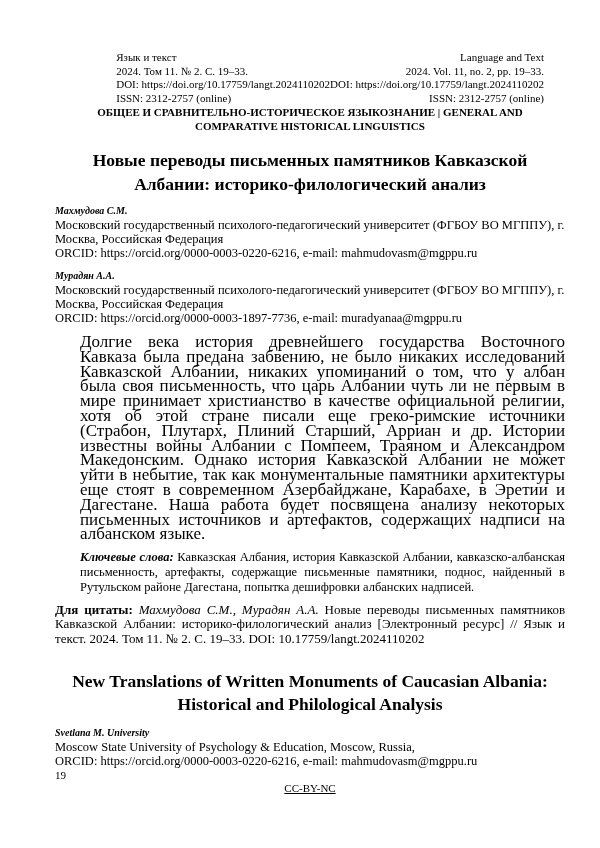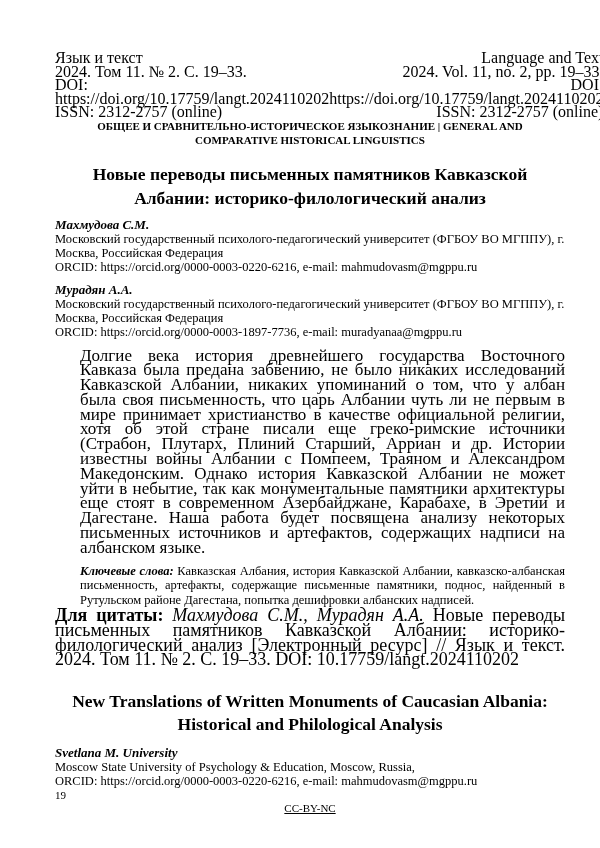--- a/index.html
+++ b/index.html
@@ -10,57 +10,58 @@
     color: #000000;
     overflow: hidden;
   }
   .page {
     width: 600px; height: 848px;
     padding: 51px 35px 0 55px;
     background: #ffffff;
   }
   
   .masthead {
-    display: flex; justify-content: space-between;
-    font-size: 16px; line-height: 13.5px;
+    display: flex; justify-content: flex-end;
+    font-size: 11px; line-height: 13.5px;
   }
   .mast-left { text-align: left; }
   .mast-right { text-align: right; padding-right: 21px; }
   
   .section-heading {
     font-size: 11px; font-weight: bold;
     text-align: center; line-height: 14px;
   }
   
   .title-ru {
     margin: 15px auto 0 auto;
     max-width: 474px;
     font-size: 17.5px; font-weight: bold;
     text-align: center; line-height: 24px;
   }
   
   .author { font-size: 12.5px; line-height: 14px; }
   .author.first { margin-top: 8px; }
   .author.second { margin-top: 9px; }
-  .author-name { font-size: 13px; font-weight: bold; font-style: italic; }
+  .author-name { font-size: 10px; font-weight: bold; font-style: italic; }
   
   .abstract {
     margin: 10px 0 0 25px;
     font-size: 17px; line-height: 14.8px;
     text-align: justify;
   }
   .keywords {
     margin: 8px 0 0 25px;
     font-size: 12.5px; line-height: 14.8px;
     text-align: justify;
   }
   .kw-label { font-weight: bold; font-style: italic; }
   
   .citation {
-    font-size: 18px; line-height: 14.8px;
+    margin-top: 8px;
+    font-size: 13px; line-height: 14.8px;
     text-align: justify;
   }
   .cit-label { font-weight: bold; }
   .cit-authors { font-style: italic; }
   
   .title-en {
     margin: 23px auto 0 auto;
     max-width: 480px;
     font-size: 17.5px; font-weight: bold;
     text-align: center; line-height: 23px;

